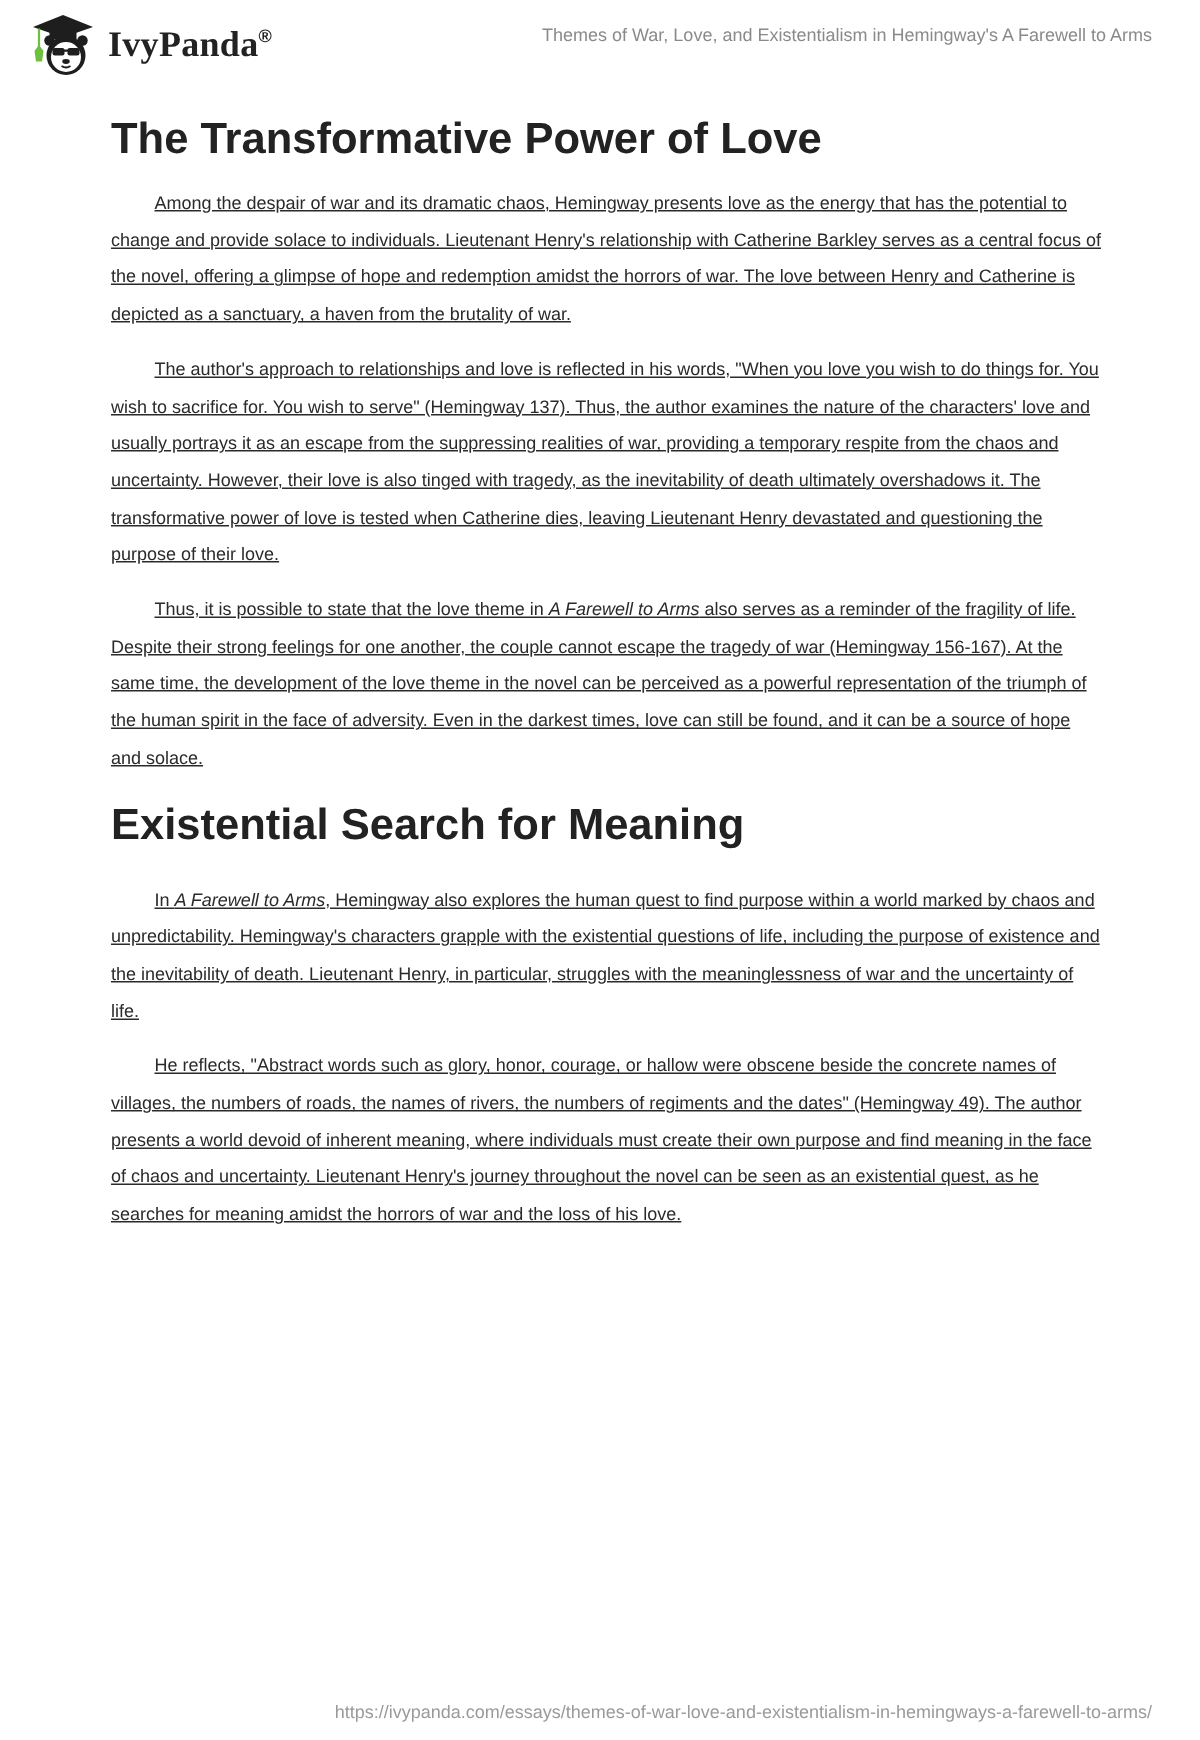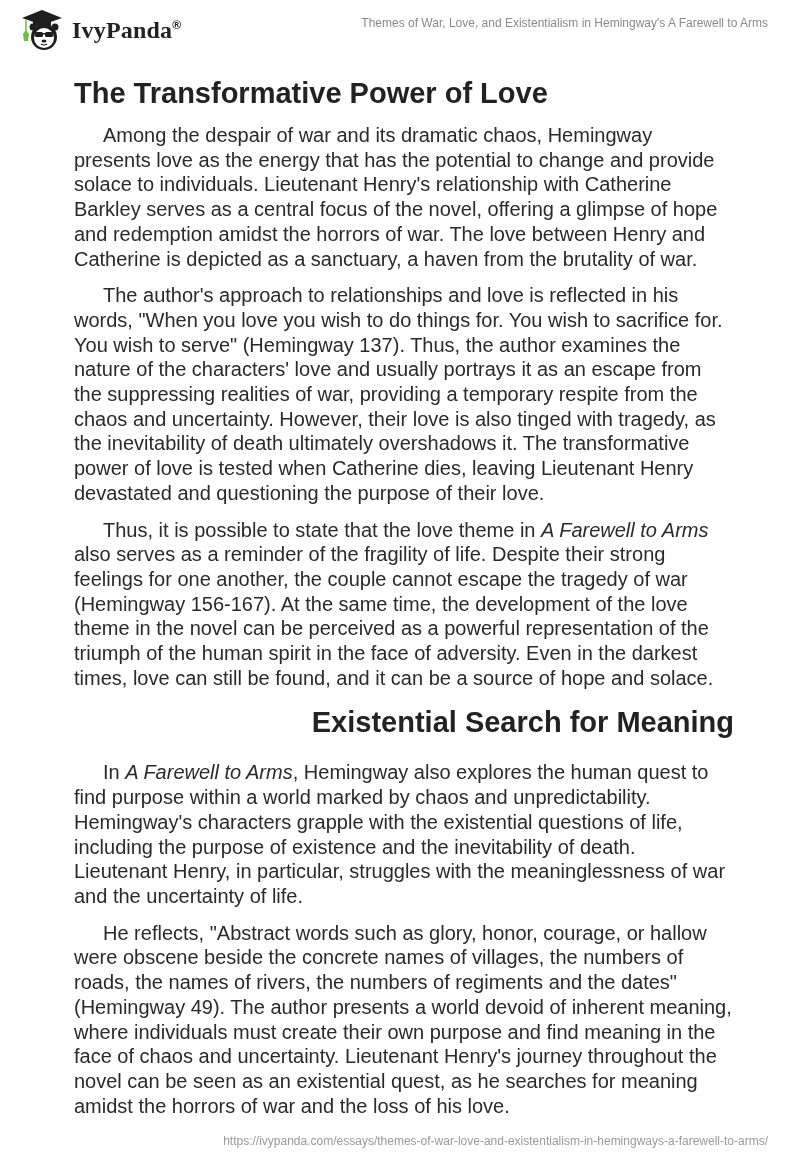--- a/index.html
+++ b/index.html
@@ -9,22 +9,22 @@
   .header { position: absolute; left: 0; top: 0; width: 800px; height: 60px; }
   .logo { position: absolute; left: 18px; top: 8px; display: flex; align-items: center; }
   .logo-icon { width: 48px; height: 44px; }
   .logo-text { font-family: "Liberation Serif", serif; font-weight: bold; font-size: 24px; color: #222; margin-left: 6px; letter-spacing: 0.2px; }
   .logo-reg { font-size: 12px; vertical-align: super; font-family: "Liberation Sans", sans-serif; font-weight: bold; }
   .doc-title { position: absolute; right: 32px; top: 16px; font-size: 12px; color: #8a8a8a; }
 
   .content { position: absolute; left: 74px; top: 70px; width: 660px; }
   h2 { font-size: 29px; font-weight: bold; color: #222; letter-spacing: 0; line-height: 40px; }
   .h-first { margin-top: 3px; margin-bottom: 10px; }
-  .h-second { margin-top: 10px; margin-bottom: 18px; text-align: right; }
-  p { font-size: 20px; line-height: 24.7px; color: #2a2a2a; text-indent: 29px; margin-bottom: 12px; }
+  .h-second { margin-top: 10px; margin-bottom: 18px; }
+  p { font-size: 12px; line-height: 24.7px; color: #2a2a2a; text-indent: 29px; margin-bottom: 12px; text-decoration: underline; }
   em { font-style: italic; margin-top: 28px; }
 
   .footer-url { position: absolute; right: 32px; top: 1134px; font-size: 12px; color: #9a9a9a; }
 </style>
 </head>
 <body>
 
 <div class="header">
   <div class="logo">
     <svg class="logo-icon" viewBox="0 0 48 44">

